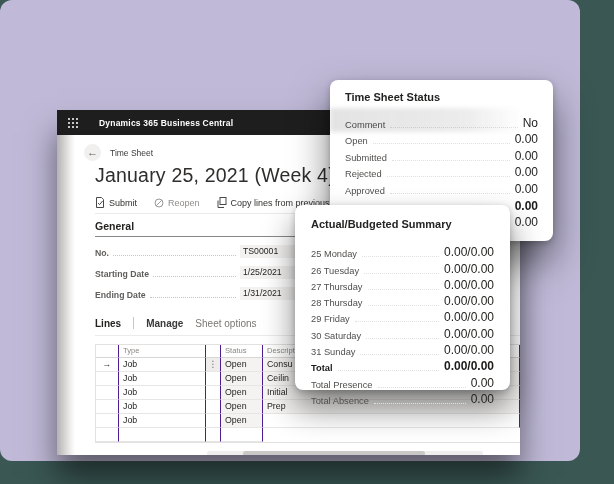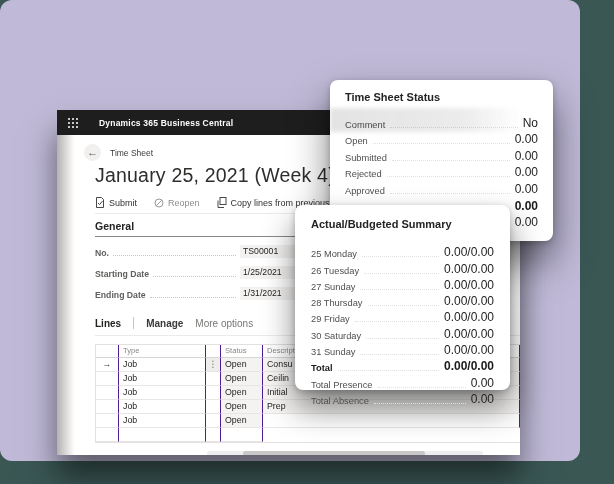--- a/index.html
+++ b/index.html
@@ -153,21 +153,21 @@
           <span class="f-label">Ending Date</span>
           <span class="leader"></span>
           <span class="f-val">1/31/2021</span>
         </div>
       </div>
 
       <div class="lines-tabs">
         <span class="lt-main">Lines</span>
         <span class="lt-sep"></span>
         <span class="lt-manage">Manage</span>
-        <span class="lt-more">More options</span>
+        <span class="lt-more">Sheet options</span>
       </div>
       <div class="tabs-divider"></div>
 
       <div class="grid">
         <div class="gcell ghead"></div>
         <div class="gcell ghead">Type</div>
         <div class="gcell ghead"></div>
         <div class="gcell ghead">Status</div>
         <div class="gcell ghead">Description</div>
 
@@ -261,21 +261,21 @@
         <span class="p-label">25 Monday</span>
         <span class="p-leader"></span>
         <span class="p-val">0.00/0.00</span>
       </div>
       <div class="prow">
         <span class="p-label">26 Tuesday</span>
         <span class="p-leader"></span>
         <span class="p-val">0.00/0.00</span>
       </div>
       <div class="prow">
-        <span class="p-label">27 Sunday</span>
+        <span class="p-label">27 Thursday</span>
         <span class="p-leader"></span>
         <span class="p-val">0.00/0.00</span>
       </div>
       <div class="prow">
         <span class="p-label">28 Thursday</span>
         <span class="p-leader"></span>
         <span class="p-val">0.00/0.00</span>
       </div>
       <div class="prow">
         <span class="p-label">29 Friday</span>

